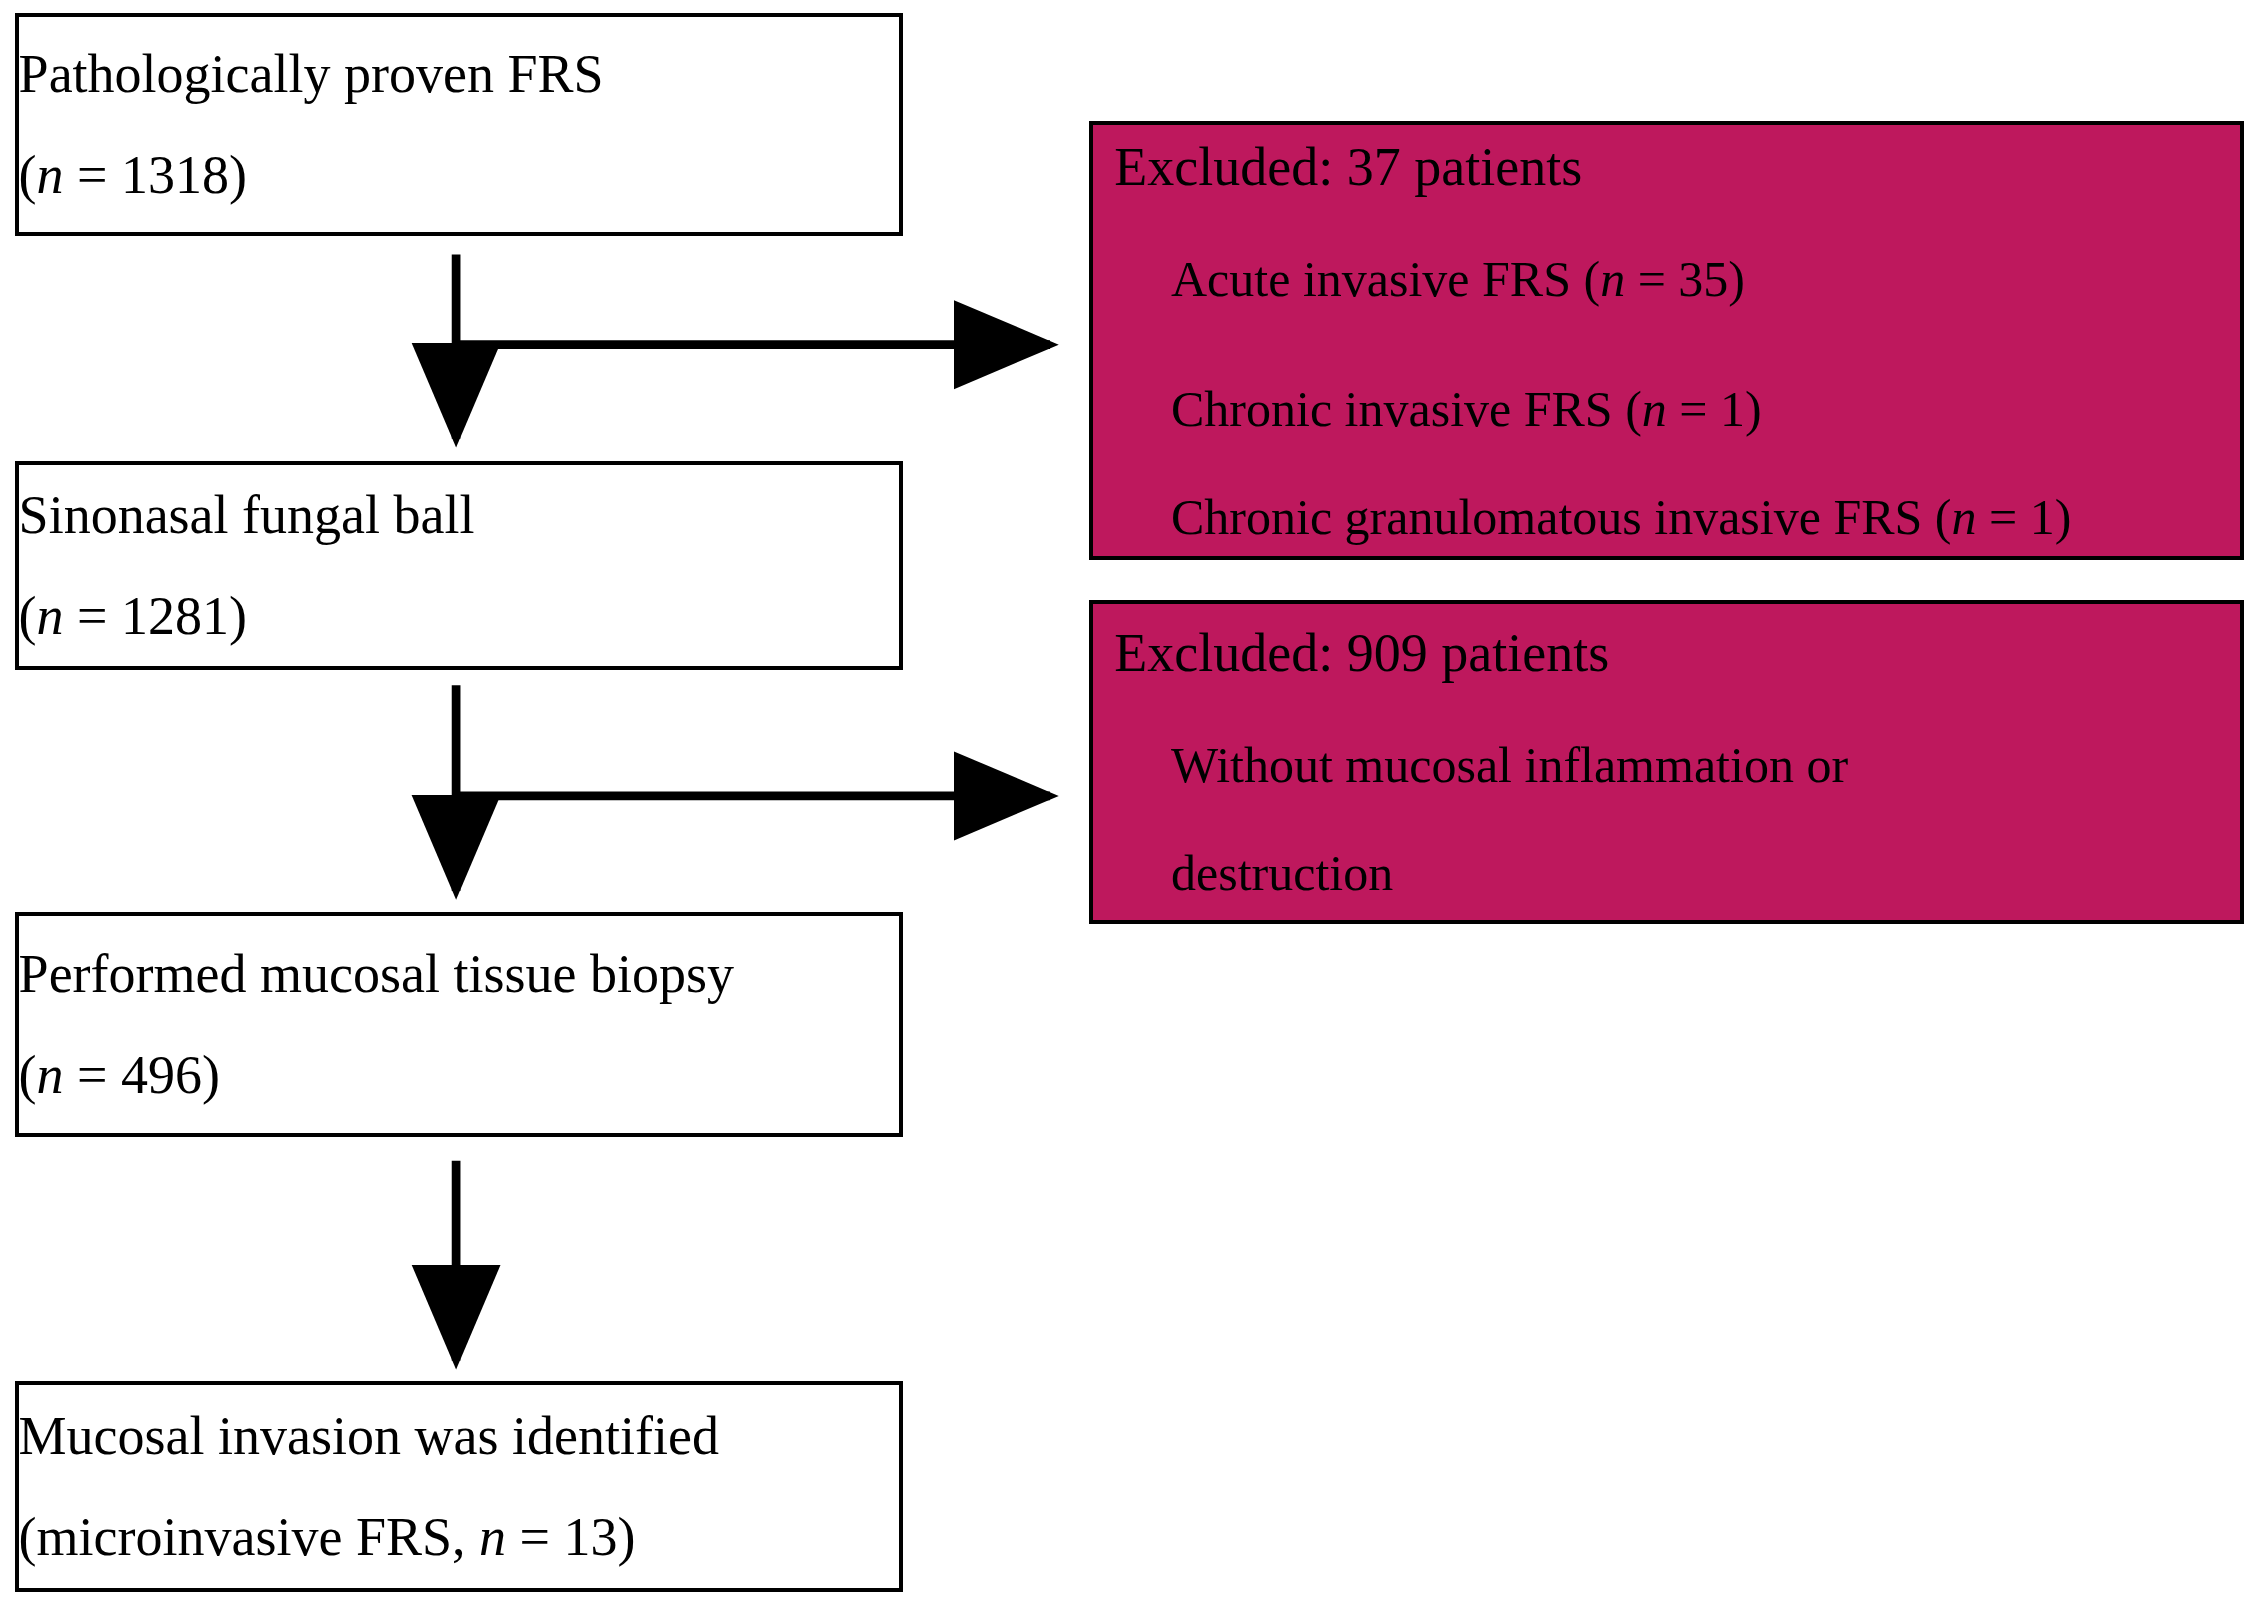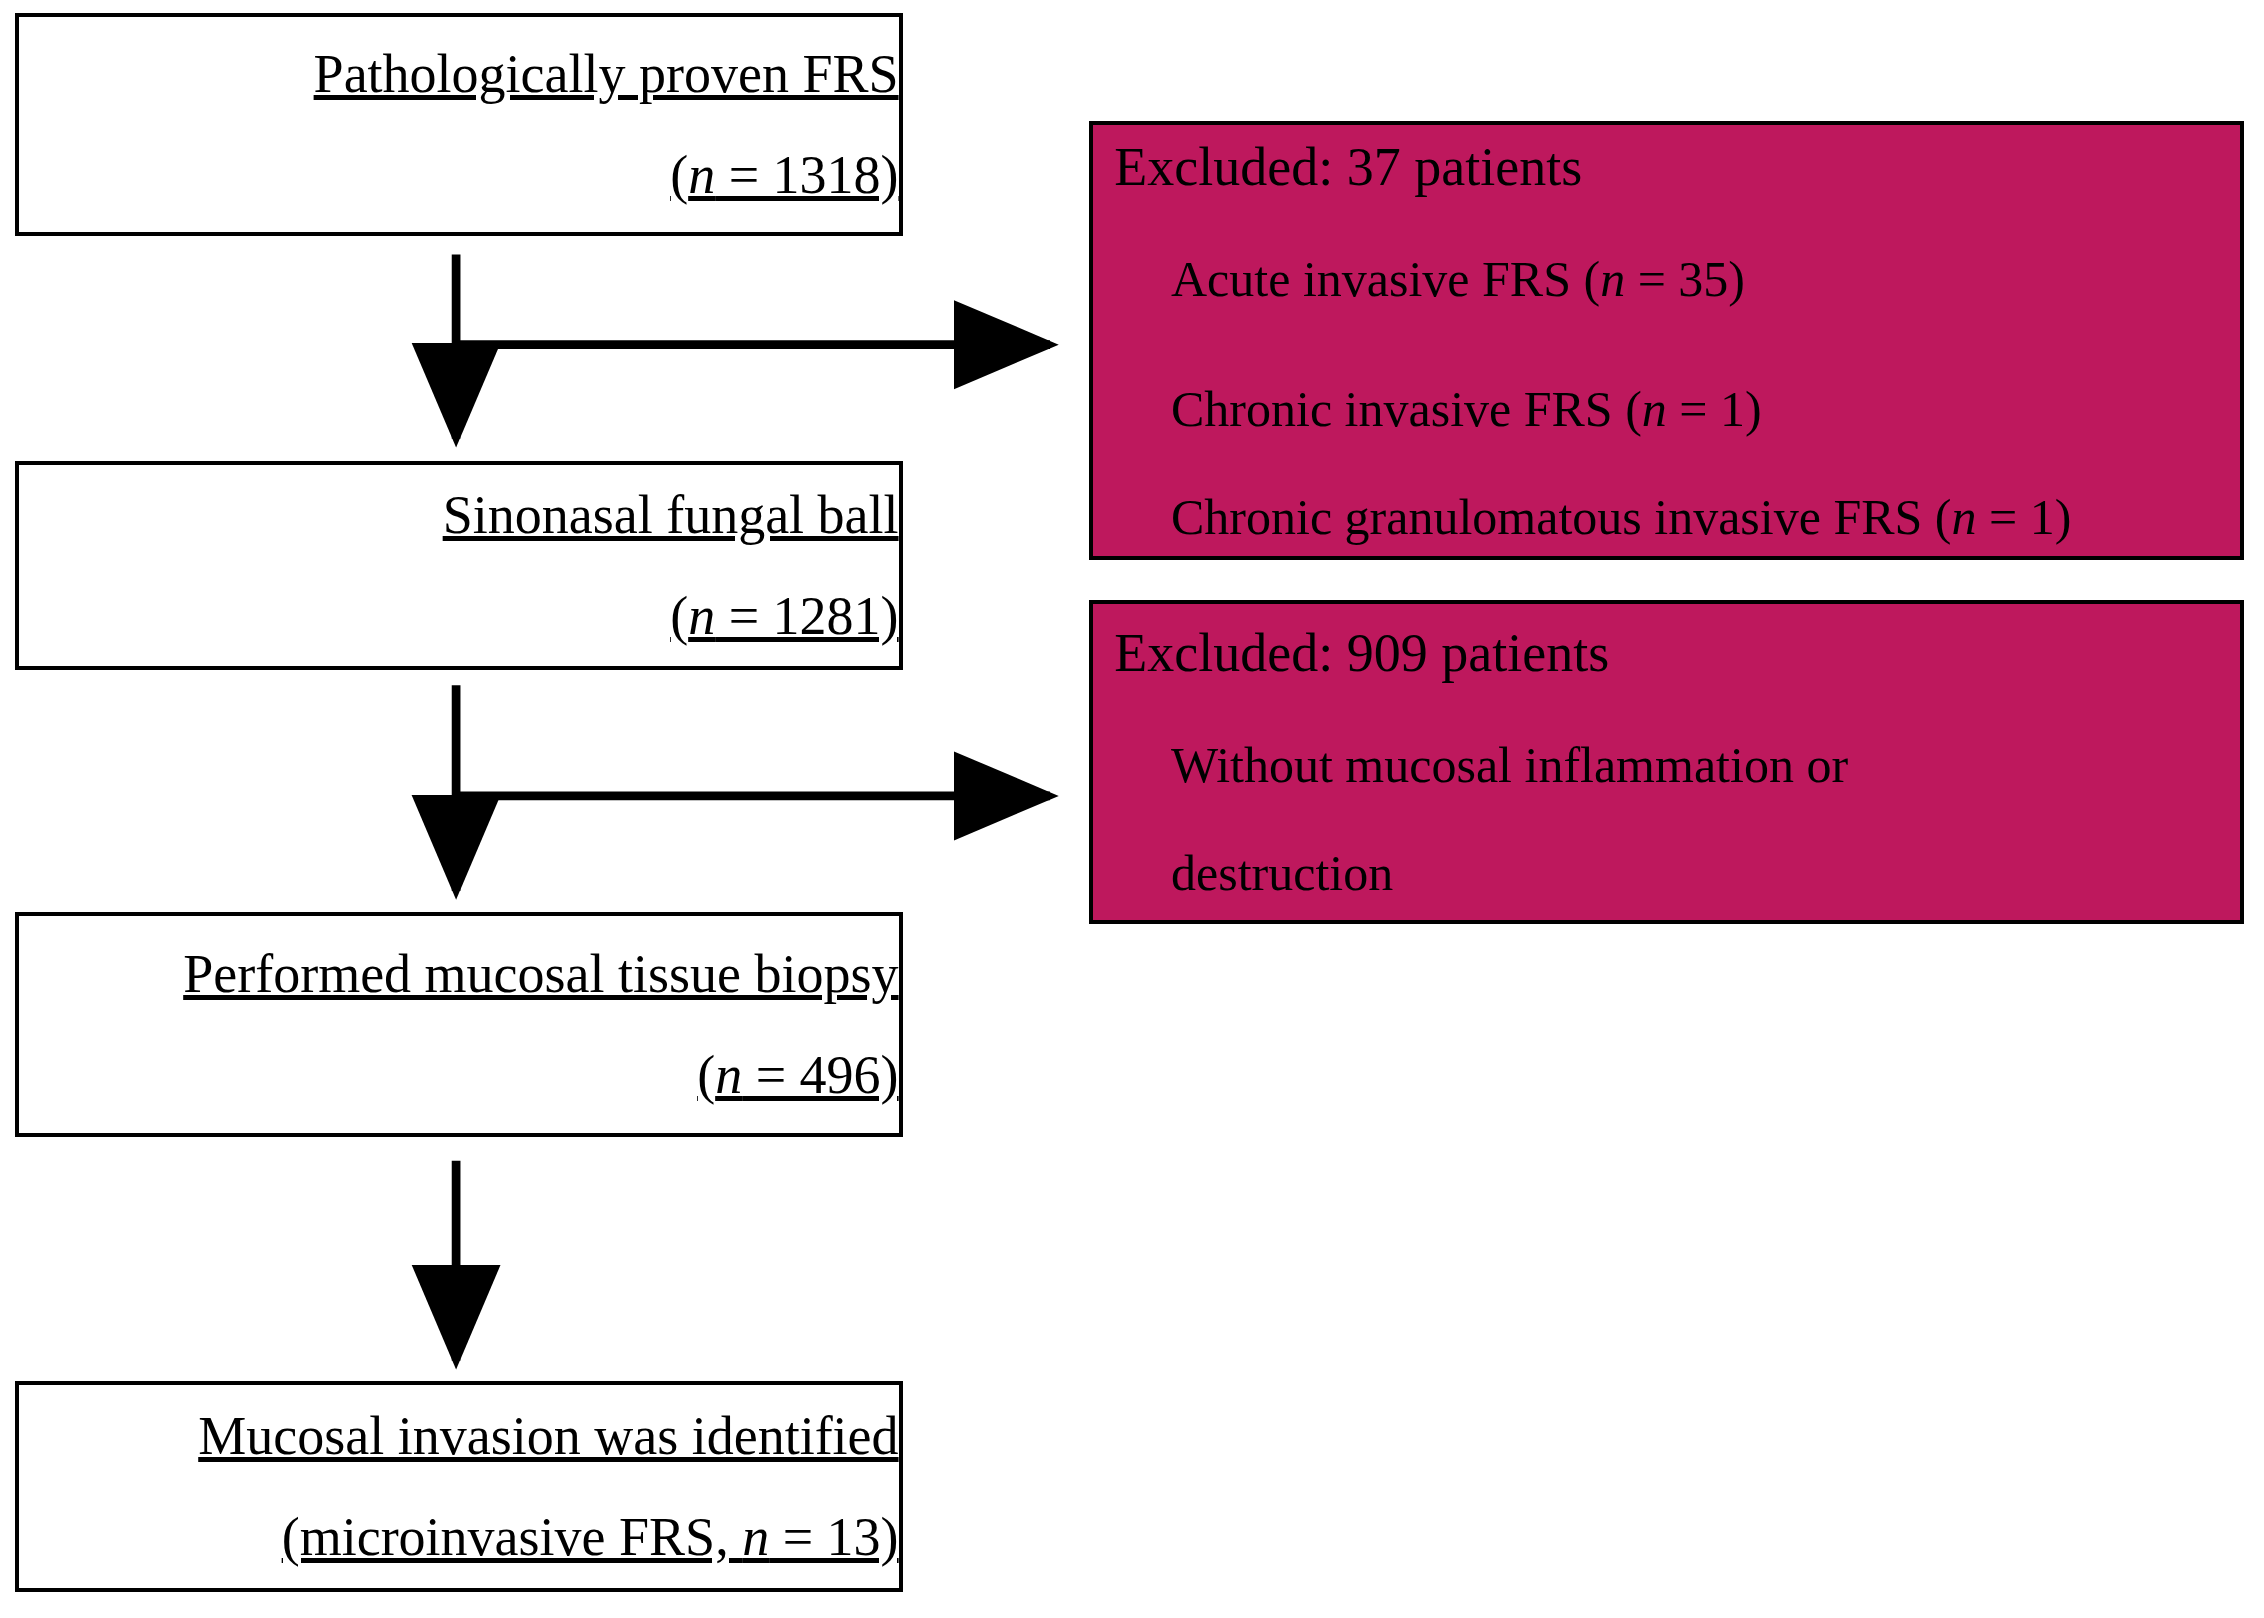--- a/index.html
+++ b/index.html
@@ -16,23 +16,22 @@
     color: #000000;
     overflow: hidden;
   }
   .node-box {
     position: absolute;
     box-sizing: border-box;
     border: 4.9px solid #000000;
     background: #ffffff;
     display: flex;
     flex-direction: column;
-    align-items: flex-end;
+    align-items: flex-start;
     justify-content: center;
-    text-decoration: underline;
   }
   .node-line {
     font-size: 54px;
     line-height: 1.0;
     white-space: nowrap;
     text-align: center;
   }
   .node-line.gap-above {
     margin-top: 47px;
   }

